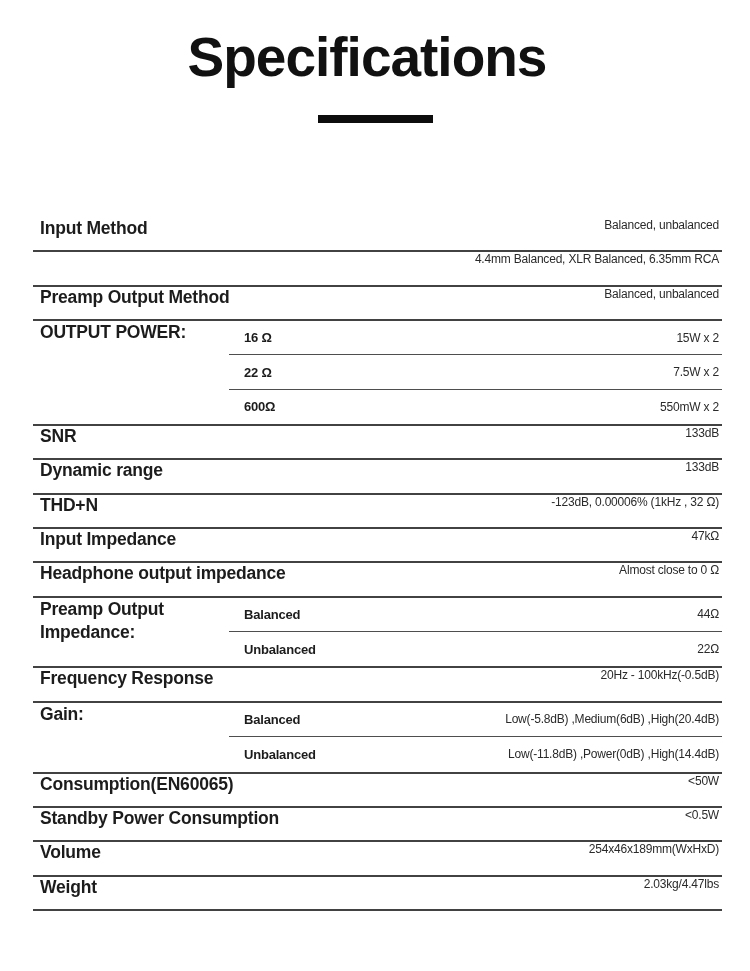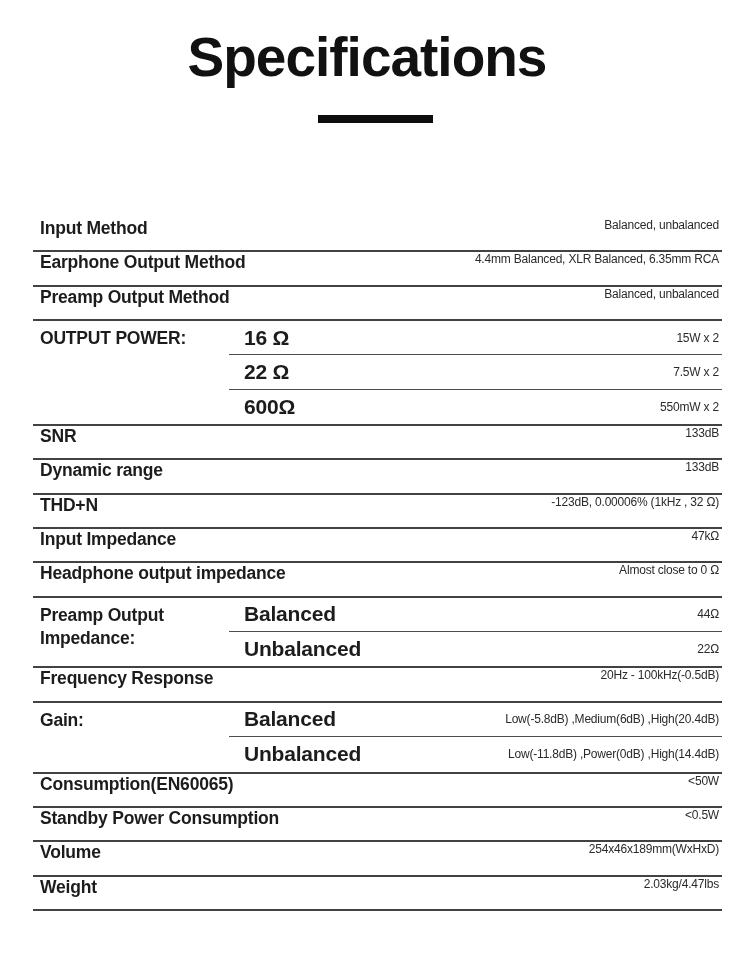--- a/index.html
+++ b/index.html
@@ -55,34 +55,33 @@
     font-weight:400;
     color:#2a2a2a;
     padding-right:3px;
     white-space:nowrap;
     letter-spacing:-0.2px;
   }
   .group .label {
     flex:0 0 196px;
     box-sizing:border-box;
     white-space:normal;
-    padding-top:6px;
     line-height:23px;
   }
   .subrows { flex:1 1 auto; }
   .subrow {
     display:flex;
     align-items:center;
     box-sizing:border-box;
     height:34.35px;
     border-bottom:1.5px solid #4e4e4e;
   }
   .subrow:last-child { border-bottom:none; }
   .sublabel {
-    font-size:21px;
+    font-size:13px;
     font-weight:700;
     letter-spacing:-0.2px;
     padding-left:15px;
     white-space:nowrap;
   }
 </style>
 </head>
 <body>
 
 <div class="page">
@@ -91,21 +90,20 @@
   <div class="title-rule"></div>
 
   <div class="spec-table">
 
     <div class="row">
       <div class="label">Input Method</div>
       <div class="value">Balanced, unbalanced</div>
     </div>
 
     <div class="row">
-      <div class="label">Earphone Output Method</div>
       <div class="value">4.4mm Balanced, XLR Balanced, 6.35mm RCA</div>
     </div>
 
     <div class="row">
       <div class="label">Preamp Output Method</div>
       <div class="value">Balanced, unbalanced</div>
     </div>
 
     <div class="row group">
       <div class="label">OUTPUT POWER:</div>

